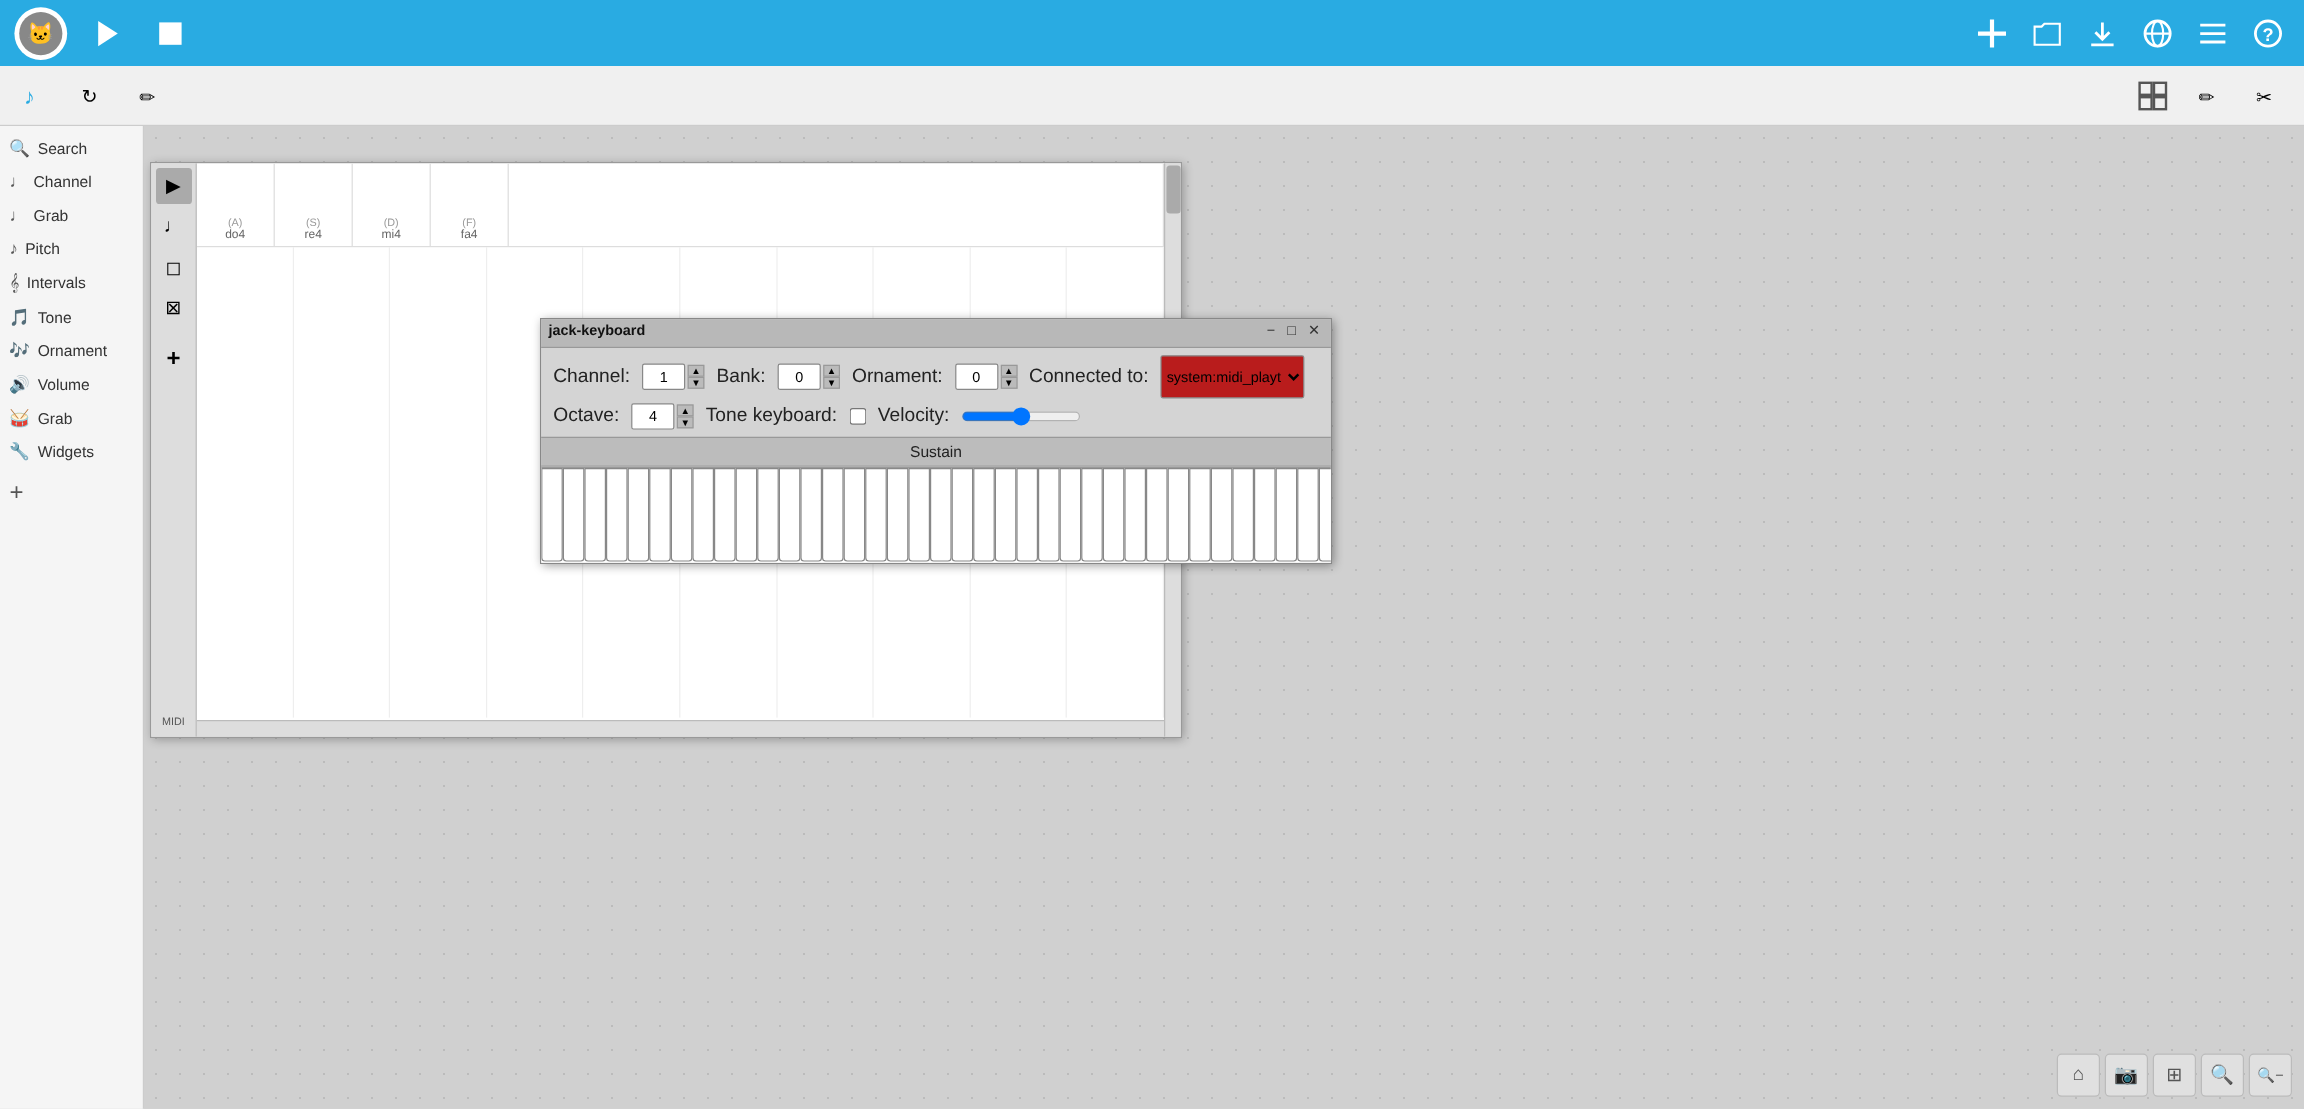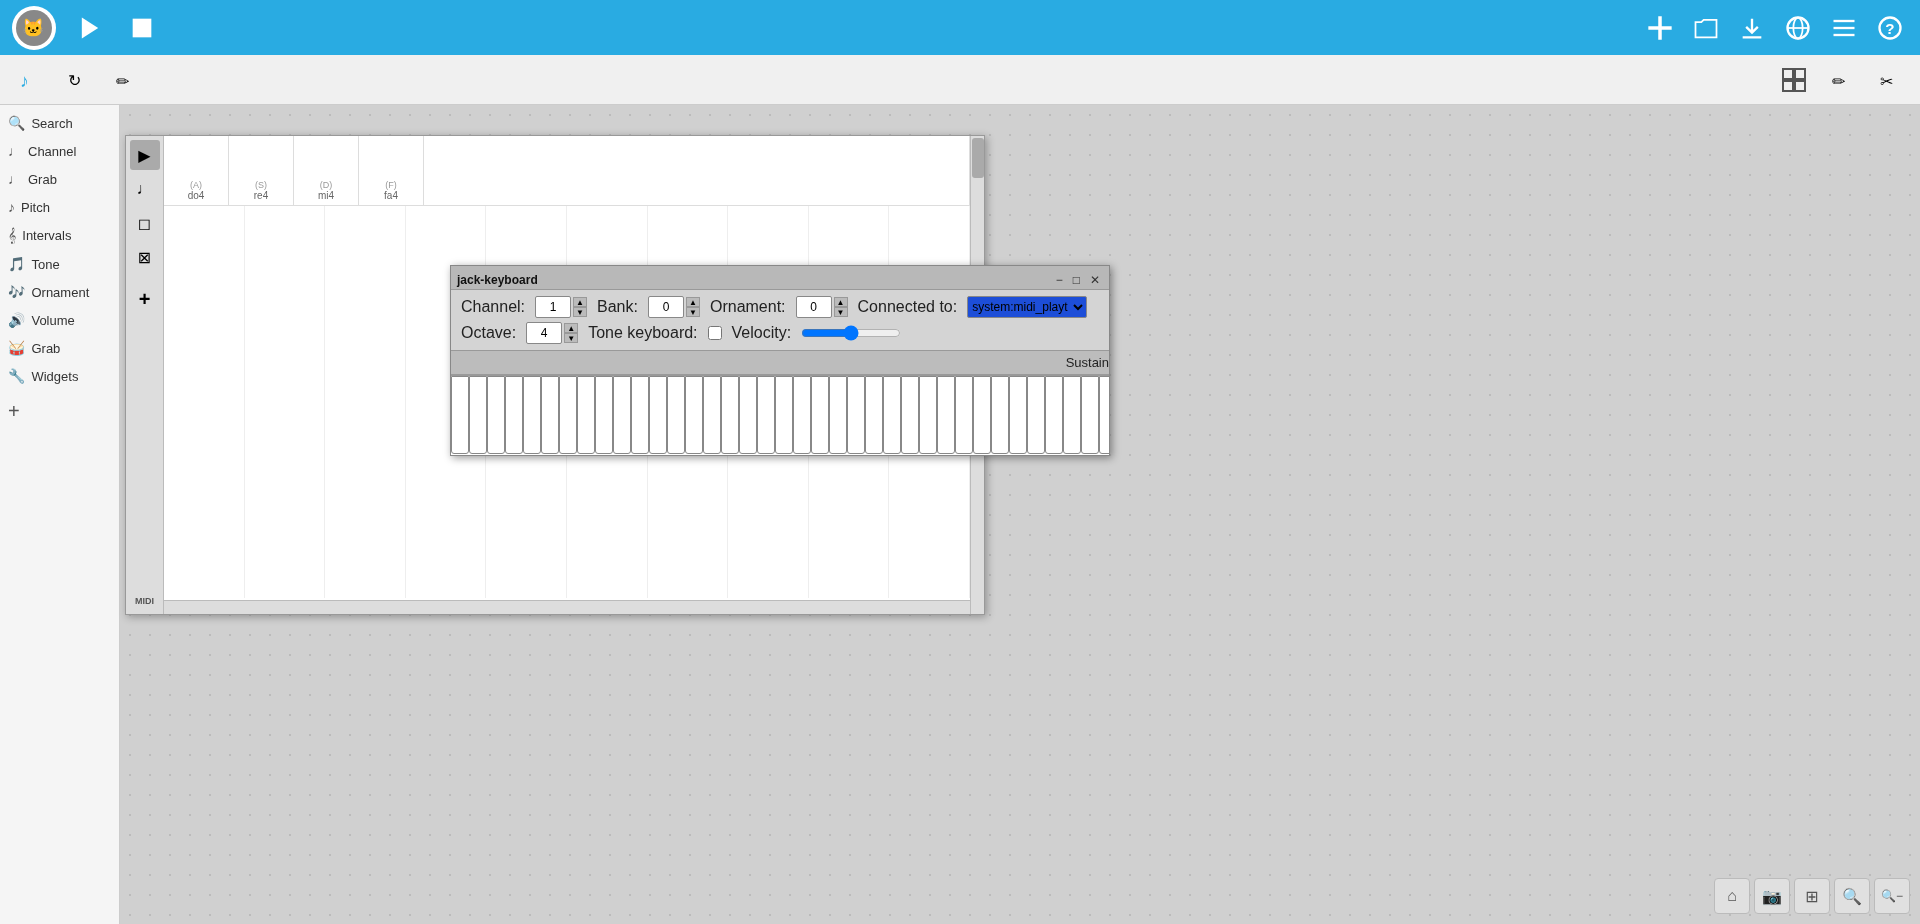--- a/index.html
+++ b/index.html
@@ -95,21 +95,21 @@
     .mk-left-toolbar {
       width: 38px; background: #ddd; border-right: 1px solid #bbb;
       display: flex; flex-direction: column; align-items: center; padding: 4px 0; gap: 4px;
     }
     .mk-tool-btn {
       width: 30px; height: 30px; background: none; border: none; cursor: pointer;
       display: flex; align-items: center; justify-content: center; border-radius: 3px; font-size: 16px;
     }
     .mk-tool-btn.active { background: #aaa; }
     .mk-midi-label {
-      font-size: 9px; color: #555; font-weight: bold; margin-top: auto; margin-bottom: 4px;
+      font-size: 9px; color: #555; font-weight: normal; margin-top: auto; margin-bottom: 4px;
     }
 
     
     .mk-piano-roll {
       flex: 1; background: #fff; overflow: hidden; position: relative;
     }
     .mk-scrollbar-right {
       width: 14px; background: #ddd; border-left: 1px solid #bbb; position: relative;
     }
     .mk-scrollbar-thumb {
@@ -133,48 +133,48 @@
 
     
     #jack-keyboard-dialog {
       position: absolute; top: 160px; left: 330px;
       width: 660px;
       background: #d4d4d4; border: 1px solid #888;
       box-shadow: 2px 2px 8px rgba(0,0,0,0.4);
     }
     .jk-titlebar {
       background: #b8b8b8; border-bottom: 1px solid #999;
-      display: flex; align-items: flex-end; padding: 2px 6px; height: 24px;
+      display: flex; align-items: flex-start; padding: 2px 6px; height: 24px;
     }
     .jk-title { font-size: 12px; color: #111; font-weight: bold; flex: 1; }
     .jk-controls { display: flex; gap: 4px; }
     .jk-ctrl-btn { background: none; border: none; cursor: pointer; font-size: 12px; color: #333; padding: 0 3px; }
 
     .jk-settings {
       padding: 6px 10px; display: flex; flex-direction: column; gap: 4px;
       background: #d4d4d4;
     }
     .jk-row { display: flex; align-items: center; gap: 10px; flex-wrap: wrap; }
     .jk-label { font-size: 16px; color: #222; }
     .jk-input {
       width: 45px; height: 22px; border: 1px solid #888; border-radius: 2px;
       background: #fff; font-size: 12px; text-align: center; padding: 0 2px;
     }
     .jk-spinner { display: flex; flex-direction: column; }
     .jk-spin-btn { width: 14px; height: 10px; background: #bbb; border: 1px solid #999; cursor: pointer; font-size: 8px; display: flex; align-items: center; justify-content: center; }
     .jk-select {
-      height: 22px; border: 1px solid #888; border-radius: 2px;
-      background: #1d4ed8; font-size: 12px; min-width: 120px;
+      height: 36px; border: 1px solid #888; border-radius: 2px;
+      background: #b91c1c; font-size: 12px; min-width: 120px;
     }
     .jk-checkbox { width: 14px; height: 14px; cursor: pointer; }
     .jk-slider { width: 100px; cursor: pointer; }
 
     .jk-sustain-bar {
       background: #bcbcbc; border-top: 1px solid #999; border-bottom: 1px solid #999;
-      text-align: right; font-size: 13px; color: #222; padding: 4px 0;
+      text-align: center; font-size: 13px; color: #222; padding: 4px 0;
     }
 
     
     .jk-piano {
       position: relative; height: 80px; background: #fff;
       border-top: 1px solid #999; overflow: hidden;
     }
     .piano-keys {
       display: flex; height: 100%; position: relative;
     }

